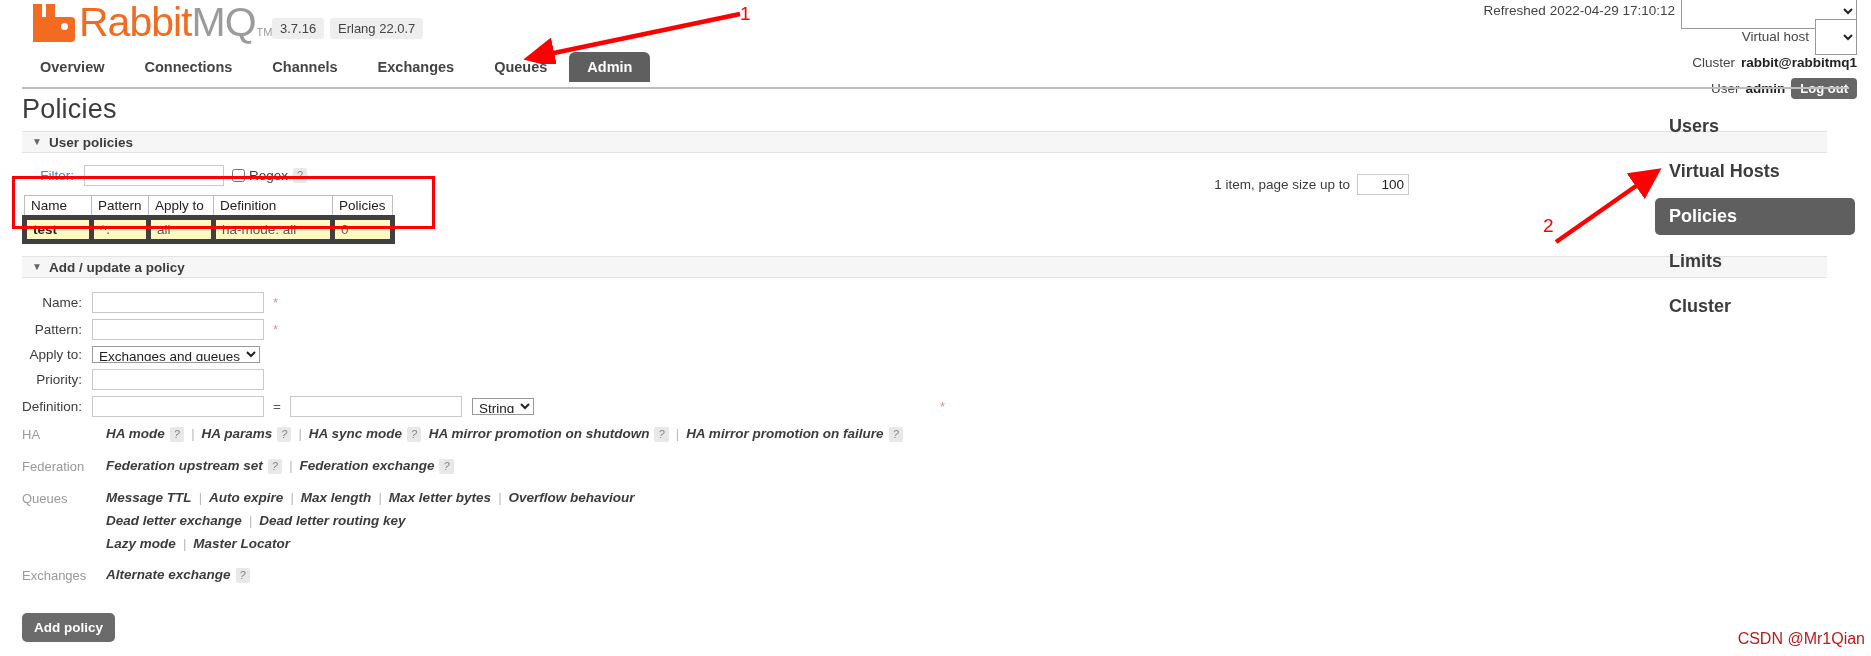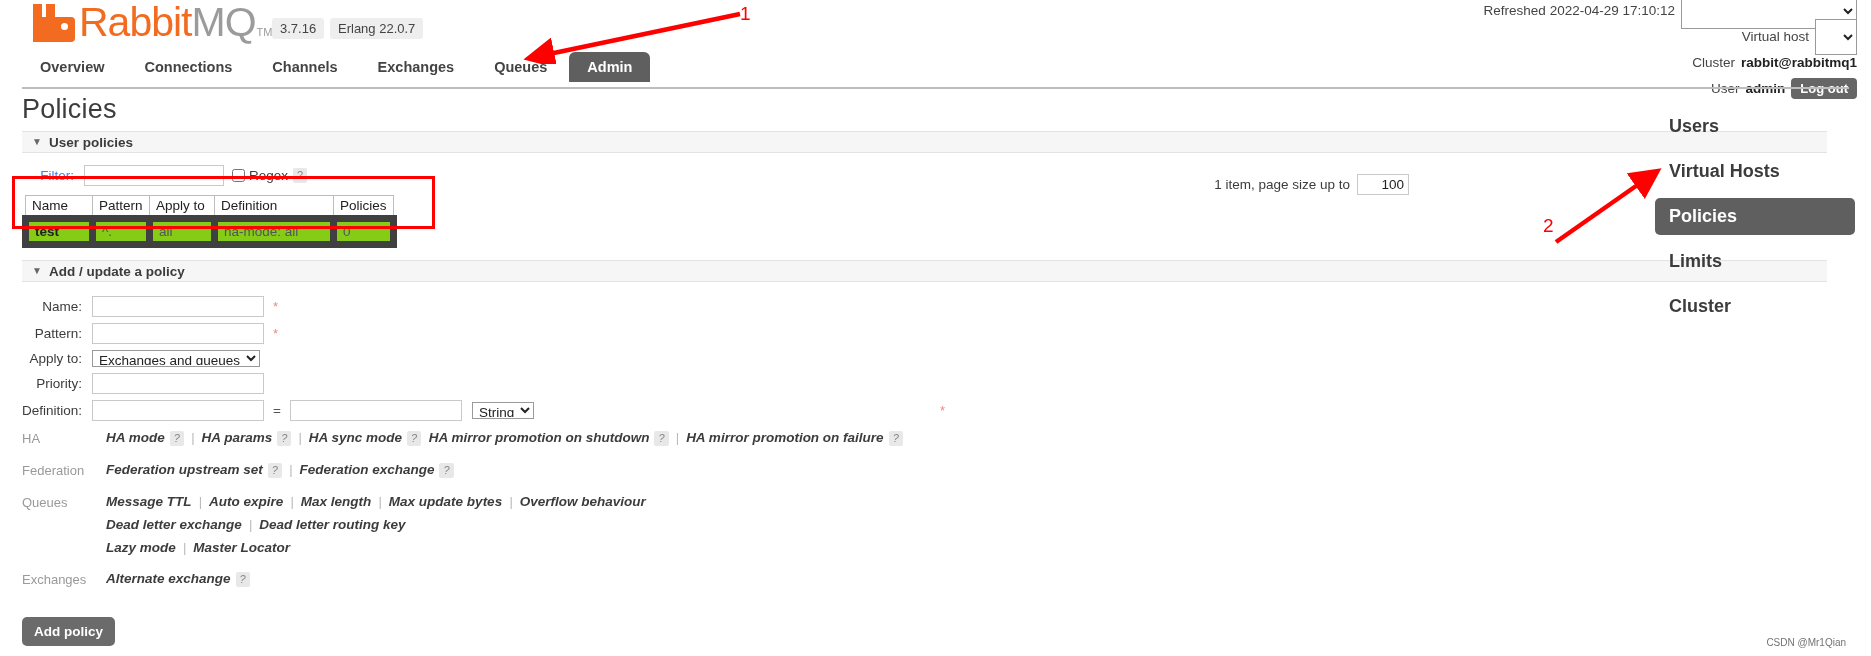--- a/index.html
+++ b/index.html
@@ -100,21 +100,21 @@
     position: absolute; left: 12px; top: 176px; width: 423px; height: 53px;
     border: 3px solid #ff0000; pointer-events: none;
   }
 
   table.listing { border-collapse: collapse; margin-left: 22px; margin-top: 9px; font-size: 13.5px; padding-left: 21px; }
   table.listing th {
     border: 1px solid #bdbdbd; background: #ffffff; font-weight: normal;
     text-align: left; padding: 2px 6px; color: #222; height: 19px;
   }
   table.listing td {
-    border: 7px solid #404040; background: #84cc16; padding: 2px 6px;
+    border: 5px solid #404040; background: #fef9c3; padding: 2px 6px;
     color: #555; height: 19px;
   }
   table.listing td.name { font-weight: bold; color: #222; }
   .col-name { width: 67px; }
   .col-pattern { width: 57px; }
   .col-applyto { width: 65px; }
   .col-definition { width: 119px; }
   .col-priority { width: 54px; }
 
   
@@ -160,22 +160,22 @@
     position: absolute; color: #ff0000; font-size: 19px;
     font-family: "Liberation Sans", sans-serif;
   }
   #anno1 { left: 740px; top: 3px; }
   #anno2 { left: 1543px; top: 215px; }
   #arrow1, #arrow2 { position: absolute; pointer-events: none; }
   #arrow1 { left: 508px; top: 8px; width: 240px; height: 56px; }
   #arrow2 { left: 1530px; top: 160px; width: 150px; height: 90px; }
 
   #watermark {
-    position: absolute; right: 25px; bottom: 8px;
-    color: #737373; font-size: 10px;
+    position: absolute; right: 6px; bottom: 8px;
+    color: #b91c1c; font-size: 16px;
   }
 </style>
 </head>
 <body>
 
 <div id="header">
 
   <div id="logo-block">
     <span class="logo-mark">
       <span class="ear-l"></span>
@@ -344,21 +344,21 @@
         </div>
         <div class="hint-group">
           <div class="hint-cat">Federation</div>
           <div class="hint-links">
             <div class="hint-line"><span class="hlink">Federation upstream set</span><span class="helpq">?</span><span class="sep">|</span><span class="hlink">Federation exchange</span><span class="helpq">?</span></div>
           </div>
         </div>
         <div class="hint-group">
           <div class="hint-cat">Queues</div>
           <div class="hint-links">
-            <div class="hint-line"><span class="hlink">Message TTL</span><span class="sep">|</span><span class="hlink">Auto expire</span><span class="sep">|</span><span class="hlink">Max length</span><span class="sep">|</span><span class="hlink">Max update bytes</span><span class="sep">|</span><span class="hlink">Overflow behaviour</span></div>
+            <div class="hint-line"><span class="hlink">Message TTL</span><span class="sep">|</span><span class="hlink">Auto expire</span><span class="sep">|</span><span class="hlink">Max length</span><span class="sep">|</span><span class="hlink">Max letter bytes</span><span class="sep">|</span><span class="hlink">Overflow behaviour</span></div>
             <div class="hint-line"><span class="hlink">Dead letter exchange</span><span class="sep">|</span><span class="hlink">Dead letter routing key</span></div>
             <div class="hint-line"><span class="hlink">Lazy mode</span><span class="sep">|</span><span class="hlink">Master Locator</span></div>
           </div>
         </div>
         <div class="hint-group">
           <div class="hint-cat">Exchanges</div>
           <div class="hint-links">
             <div class="hint-line"><span class="hlink">Alternate exchange</span><span class="helpq">?</span></div>
           </div>
         </div>

